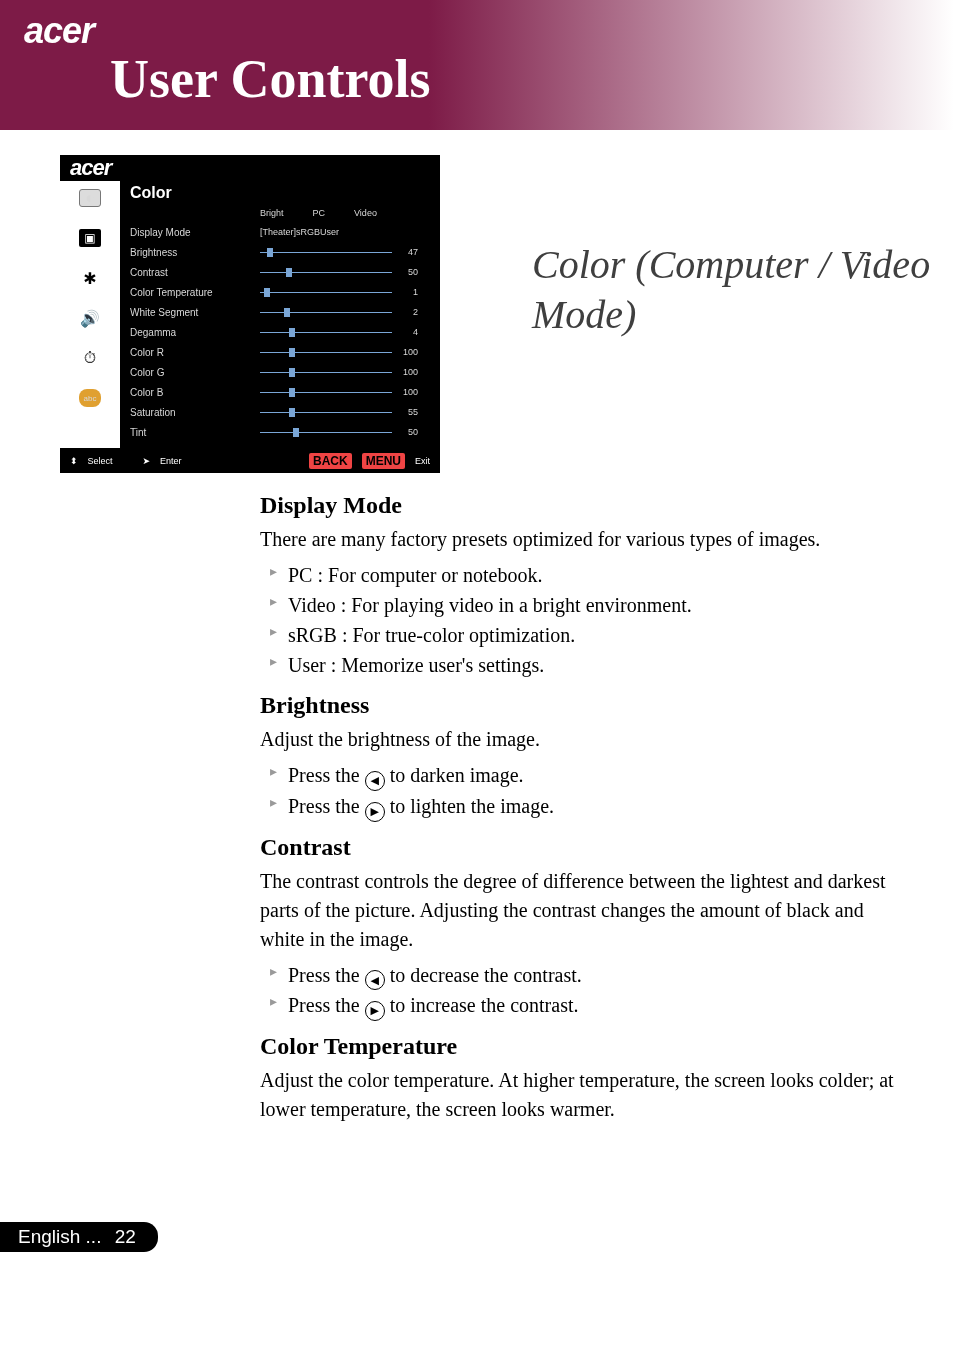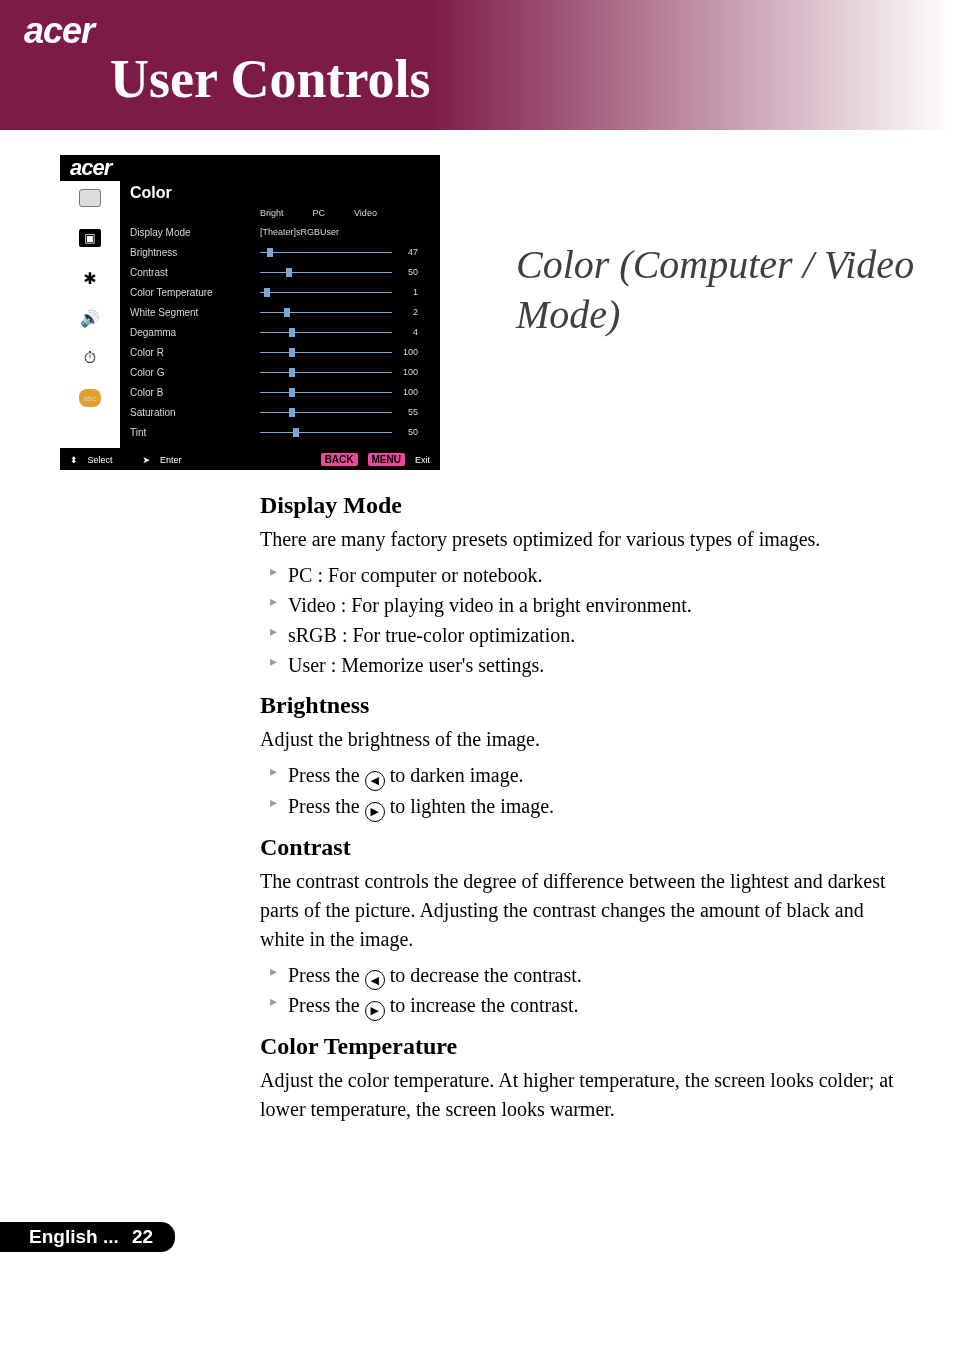--- a/index.html
+++ b/index.html
@@ -113,32 +113,32 @@
   .osd-footer {
     display: flex;
     align-items: center;
     gap: 10px;
     padding: 5px 10px 0 10px;
     font-size: 9px;
     color: #fff;
   }
   .osd-footer .spacer { flex: 1; }
   .osd-footer .chip {
-    background: #ec4899;
+    background: #ef4444;
     color: #000;
     border-radius: 2px;
     padding: 1px 4px;
     font-weight: bold;
-    font-size: 10px;
+    font-size: 12px;
   }
 
   
   .side-heading {
     position: absolute;
-    left: 516px;
+    left: 532px;
     top: 240px;
     width: 410px;
     font-style: italic;
     color: #3f3f3f;
     font-size: 40px;
     line-height: 1.25;
   }
 
   
   .content {
@@ -187,24 +187,23 @@
 
   
   .page-tab {
     position: absolute;
     bottom: 102px;
     left: 0;
     background: #000;
     color: #fff;
     font-family: Arial, Helvetica, sans-serif;
     font-size: 19px;
-    padding: 4px 22px 4px 29px;
+    padding: 4px 22px 4px 18px;
     border-top-right-radius: 14px;
     border-bottom-right-radius: 14px;
-    font-weight: bold;
   }
   .page-tab .num { margin-left: 8px; }
 </style>
 </head>
 <body>
 
 <div class="header">
   <div class="brand">acer</div>
   <div class="title">User Controls</div>
 </div>

